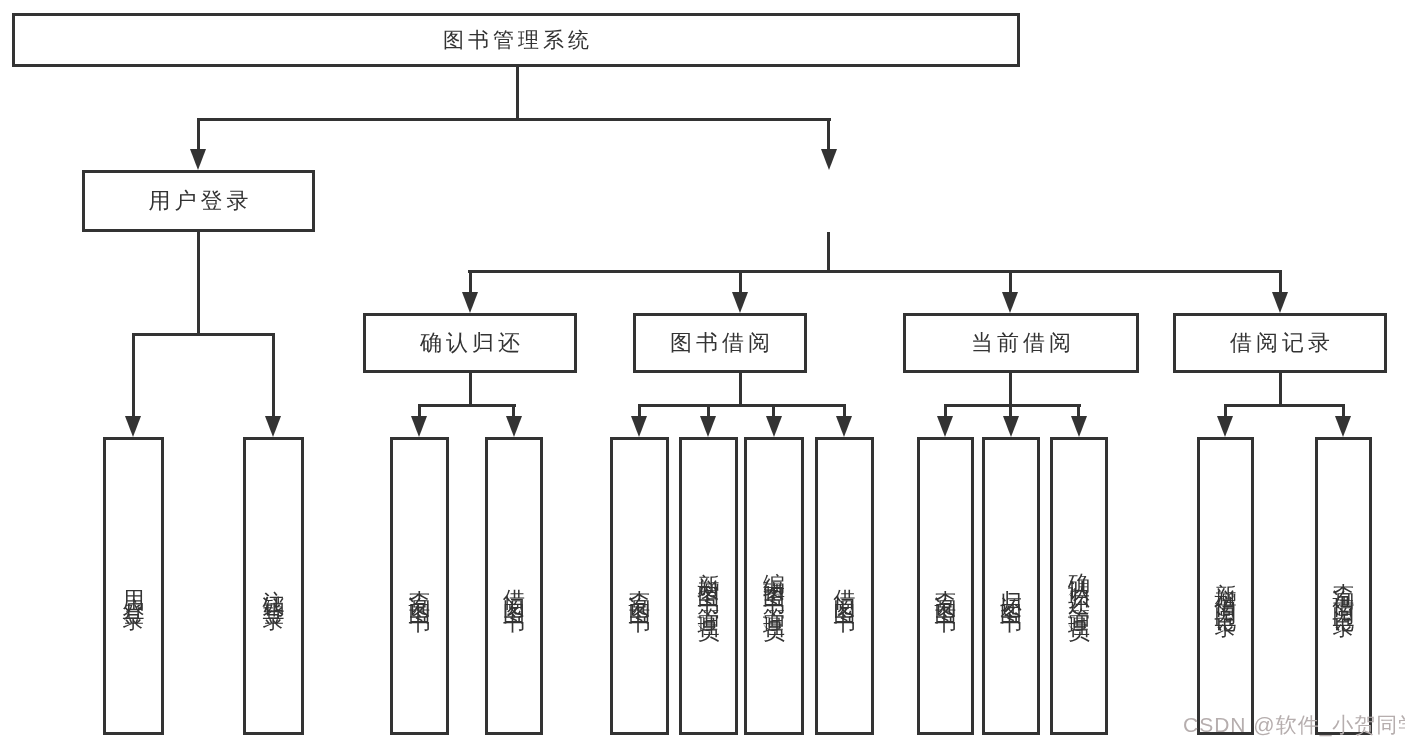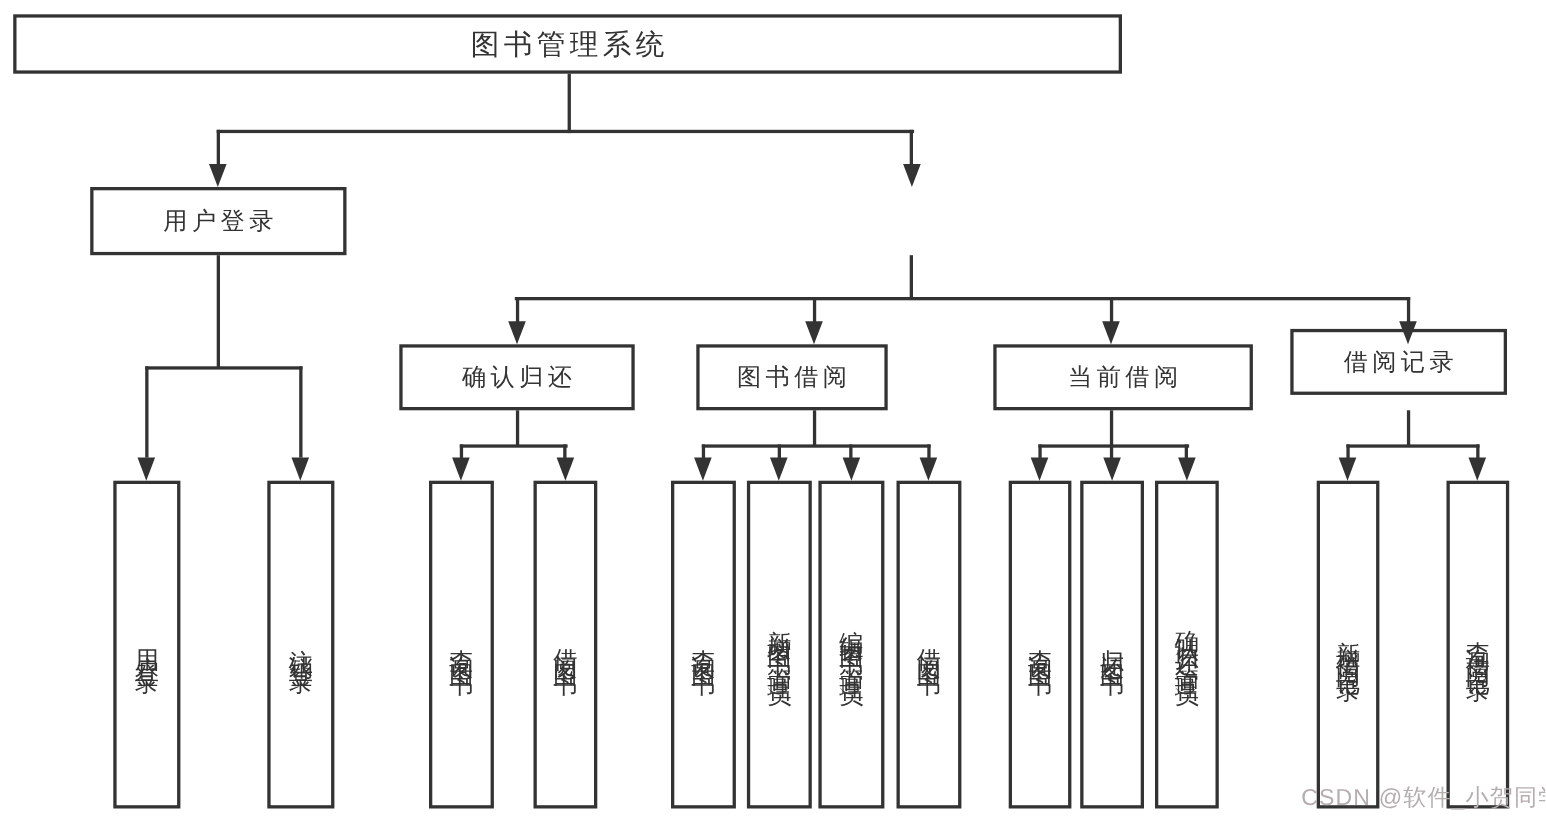--- a/index.html
+++ b/index.html
@@ -28,21 +28,21 @@
     align-items: center;
     justify-content: center;
     color: var(--text);
   }
   .box.h {
     font-size: 22px;
     letter-spacing: 4px;
     text-indent: 4px; 
     white-space: nowrap;
   }
-  .box.root { font-size: 26px; }
+  .box.root { font-size: 21px; }
   .box.leaf {
     writing-mode: vertical-rl;
     font-size: 22px;
     letter-spacing: 7px;
     line-height: 1;
   }
   
   .vl { position: absolute; width: 3px; background: var(--line); }
   .hl { position: absolute; height: 3px; background: var(--line); }
   .ah {
@@ -67,21 +67,21 @@
 
 <div id="diagram-canvas">
 
   <div class="box h root" style="left:12px; top:13px; width:1008px; height:54px">图书管理系统</div>
 
   <div class="box h" style="left:82px; top:170px; width:233px; height:62px">用户登录</div>
 
   <div class="box h" style="left:363px; top:313px; width:214px; height:60px">确认归还</div>
   <div class="box h" style="left:633px; top:313px; width:174px; height:60px">图书借阅</div>
   <div class="box h" style="left:903px; top:313px; width:236px; height:60px">当前借阅</div>
-  <div class="box h" style="left:1173px; top:299px; width:197px; height:60px">借阅记录</div>
+  <div class="box h" style="left:1173px; top:313px; width:214px; height:60px">借阅记录</div>
 
   <div class="box leaf" style="left:103px; top:437px; width:61px; height:298px">用户登录</div>
   <div class="box leaf" style="left:243px; top:437px; width:61px; height:298px">注销登录</div>
 
   <div class="box leaf" style="left:390px; top:437px; width:59px; height:298px">查询图书</div>
   <div class="box leaf" style="left:485px; top:437px; width:58px; height:298px">借阅图书</div>
 
   <div class="box leaf" style="left:610px; top:437px; width:59px; height:298px">查询图书</div>
   <div class="box leaf" style="left:679px; top:437px; width:59px; height:298px">新增图书（管理员）</div>
   <div class="box leaf" style="left:744px; top:437px; width:60px; height:298px">编辑图书（管理员）</div>

